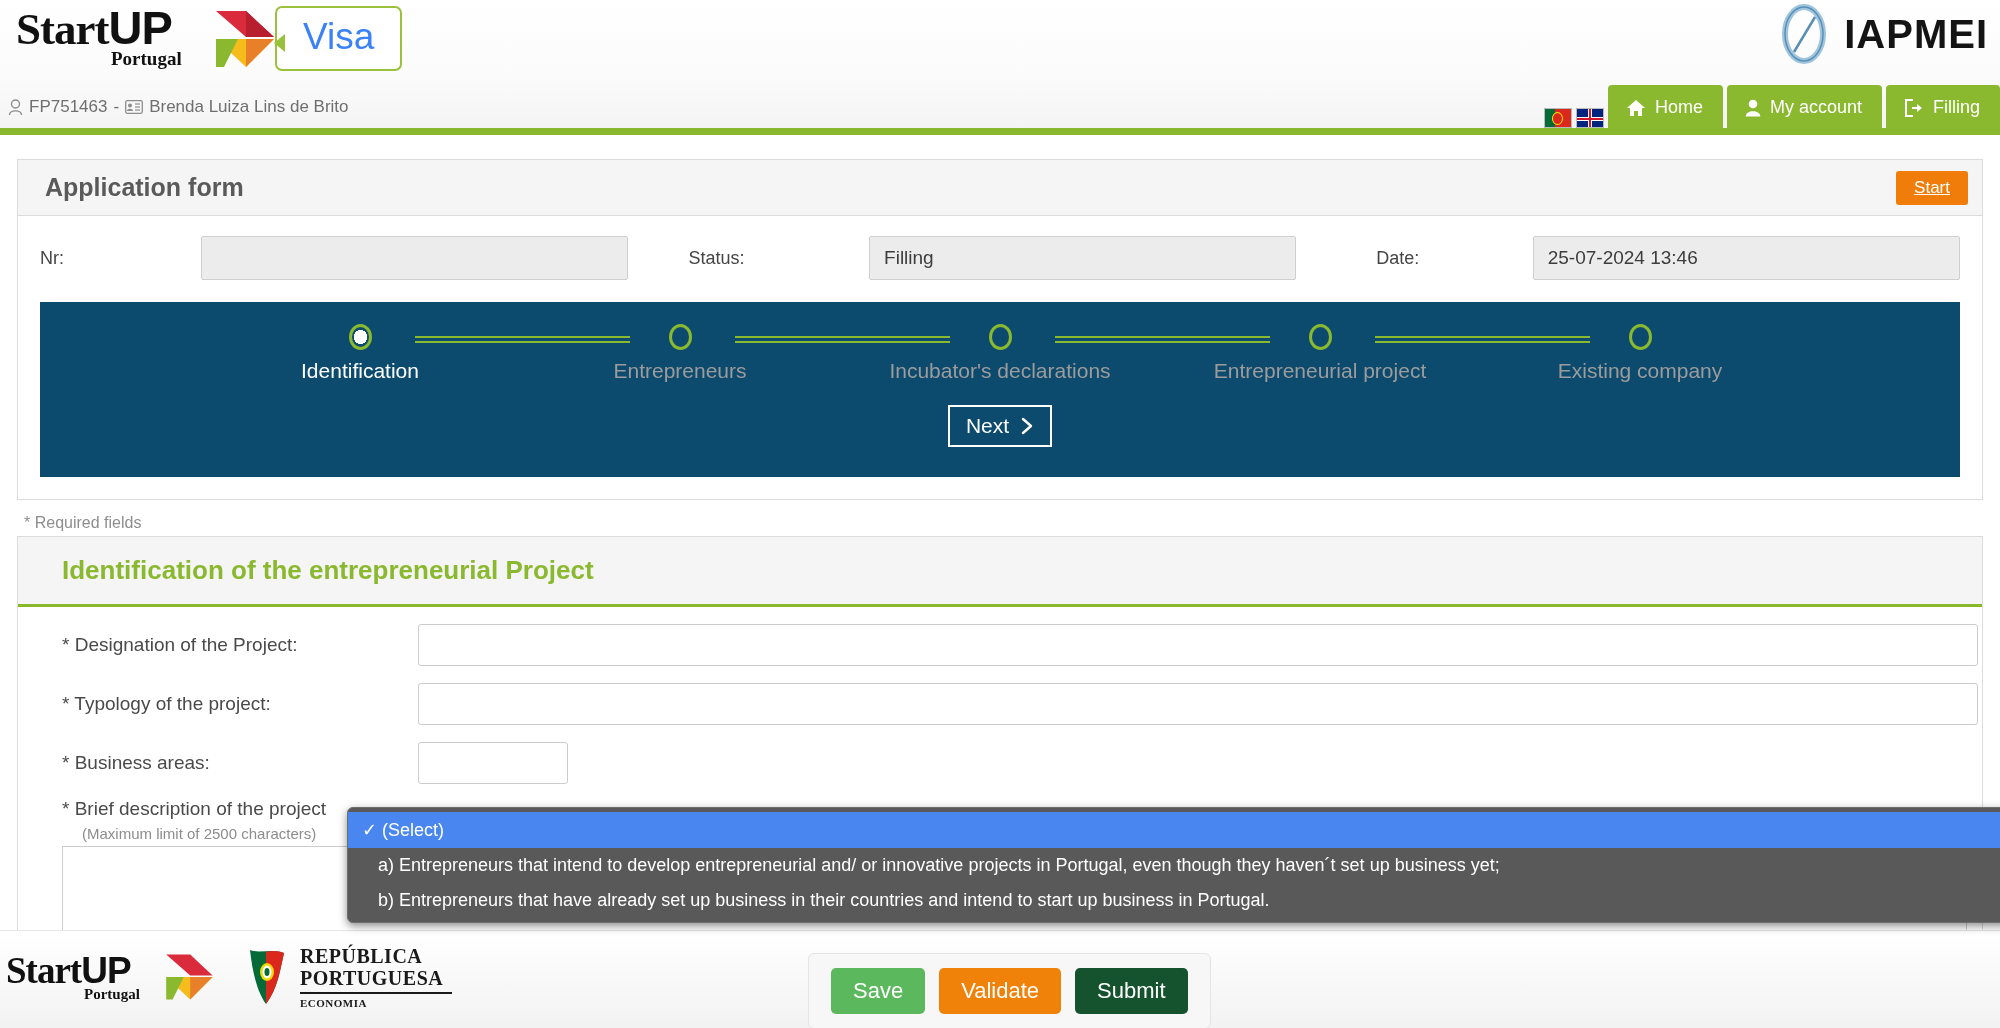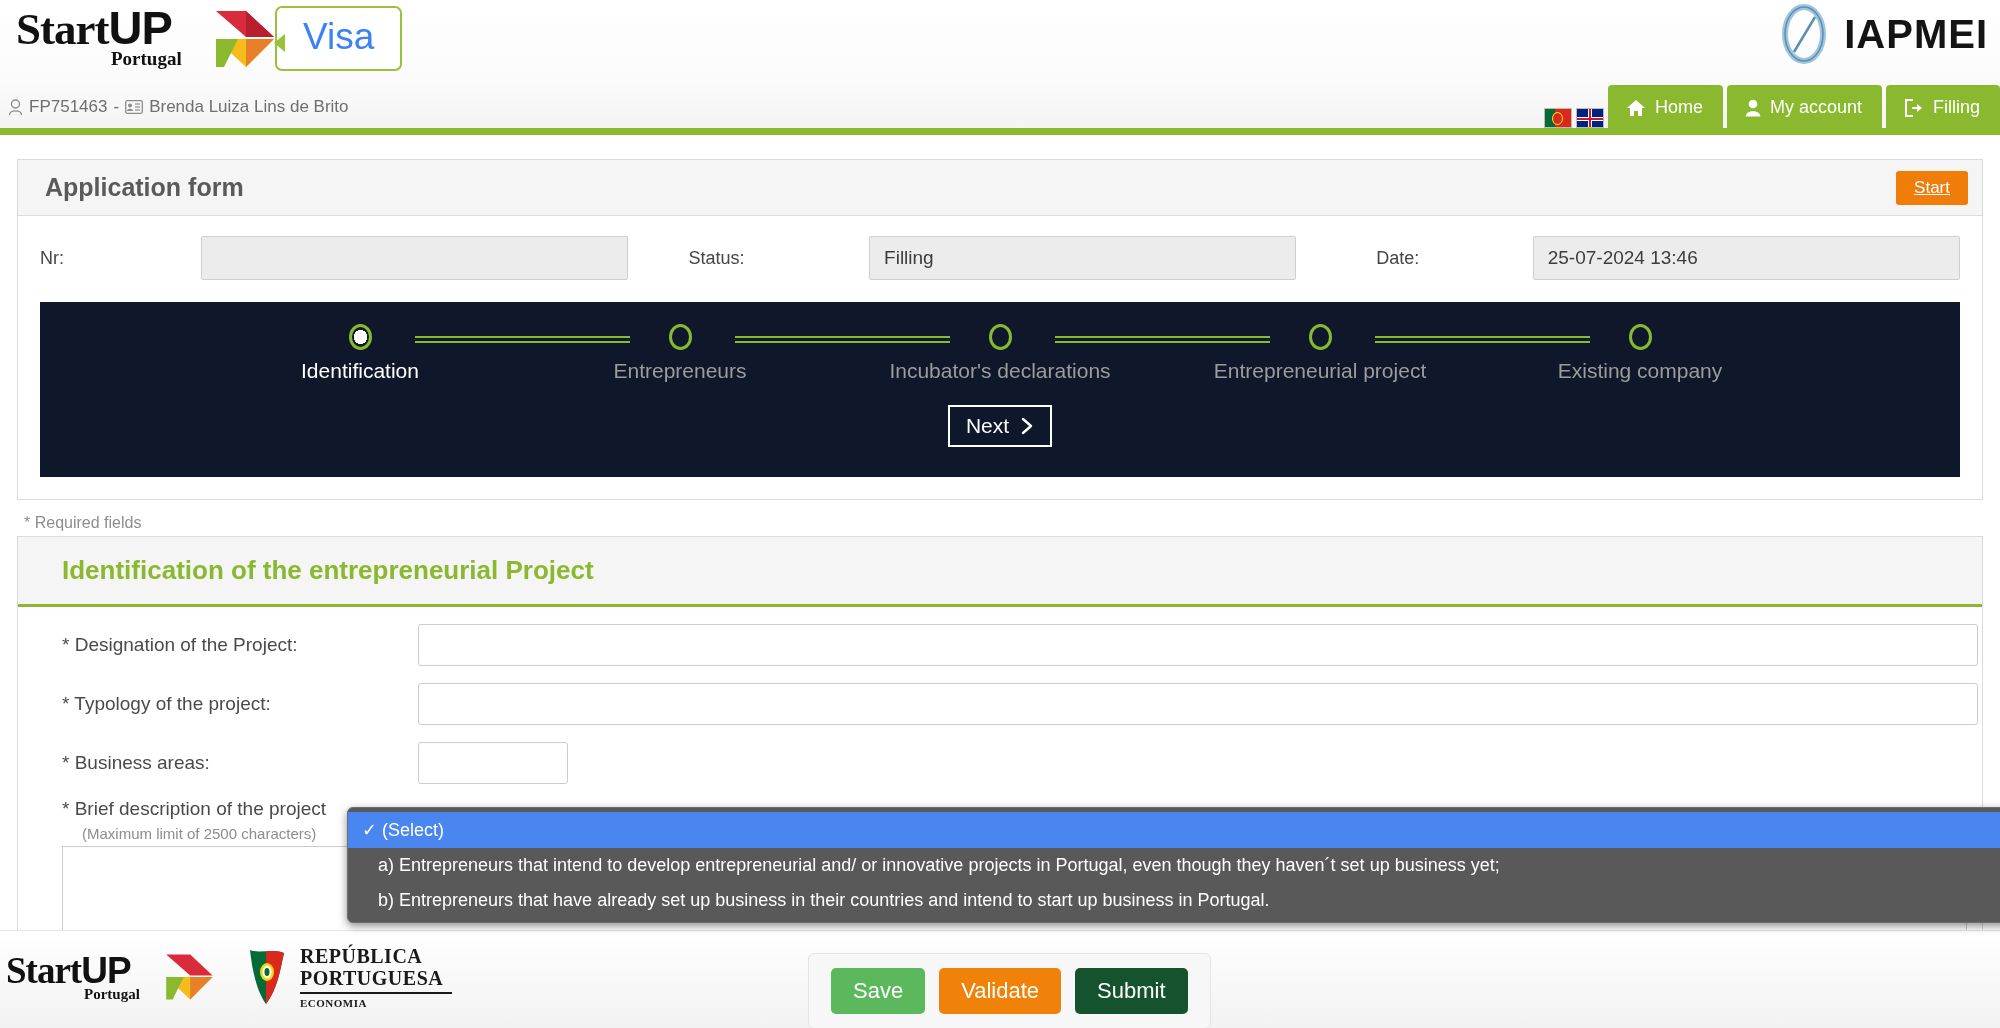--- a/index.html
+++ b/index.html
@@ -100,21 +100,21 @@
     background: #ececec; border: 1px solid #cfcfcf; border-radius: 2px;
     height: 44px; display: flex; align-items: center;
     padding-left: 14px; font-size: 19px; color: #3d3d3d;
   }
   .f-nr { width: 450px; }
   .f-status { width: 450px; margin-left: 48px; }
   .f-date { width: 450px; }
 
   
   .stepper {
-    margin: 12px 22px 22px 22px; background: #0f172a;
+    margin: 12px 22px 22px 22px; background: #0c4a6e;
     padding: 22px 0 30px 0; position: relative;
   }
   .steps { display: flex; align-items: flex-start; justify-content: center; }
   .step { position: relative; width: 320px; text-align: center; }
   .dot {
     width: 23px; height: 26px; border-radius: 50%;
     border: 3px solid #8ab82f; margin: 0 auto;
     background: transparent;
   }
   .dot.done { background: radial-gradient(circle, #fff 0 52%, transparent 53%); }

